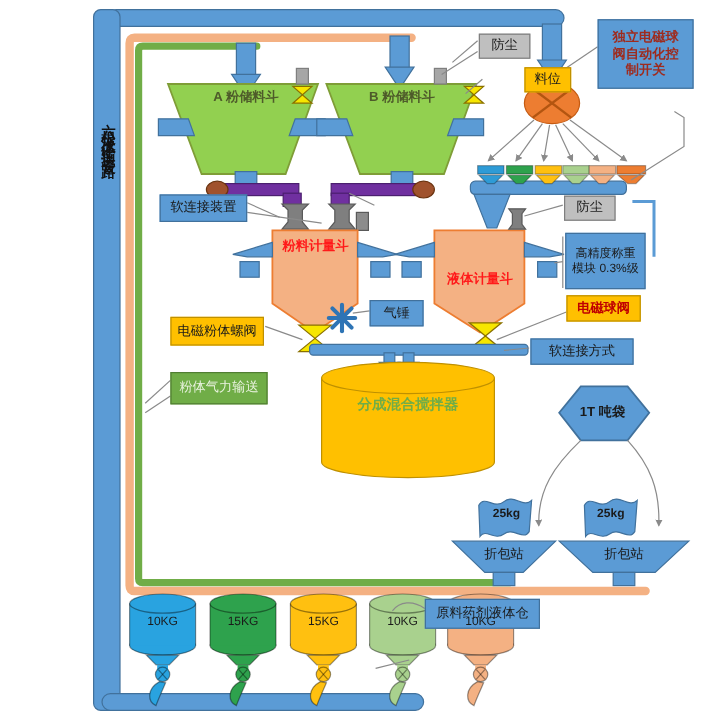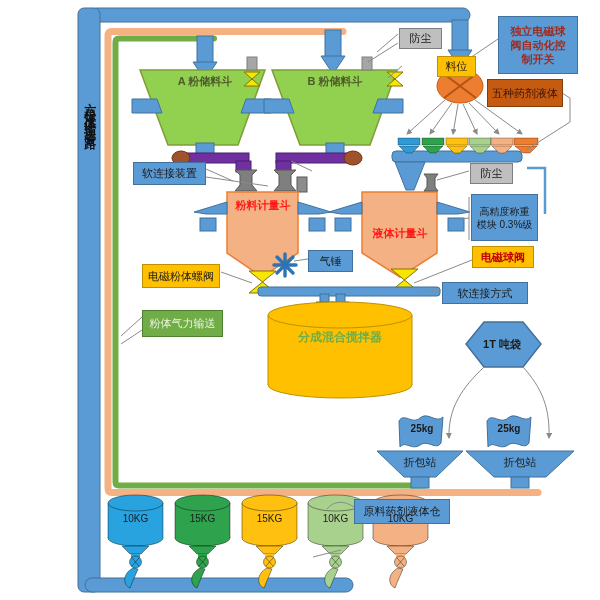--- a/index.html
+++ b/index.html
@@ -293,21 +293,20 @@
 </svg>
 
 <div class="lbl vertical plain" style="left:79px;top:28px;width:21px;height:170px;">六根液体输送管路</div>
 
 <div class="lbl plain olive-txt" style="left:290px;top:73px;width:90px;height:16px;">B 粉储料斗</div>
 <div class="lbl plain olive-txt" style="left:160px;top:73px;width:90px;height:16px;">A 粉储料斗</div>
 
 <div class="lbl box-gray" style="left:399px;top:28px;width:43px;height:21px;">防尘</div>
 <div class="lbl box-yellow" style="left:402px;top:56px;width:39px;height:21px;margin-left:35px;">料位</div>
 <div class="lbl box-blue" style="left:498px;top:16px;width:80px;height:58px;color:#9E2B1E;font-weight:bold;padding:2px 9px;">独立电磁球阀自动化控制开关</div>
-<div class="lbl box-orange" style="left:487px;top:79px;width:76px;height:28px;">五种药剂液体</div>
 
 <div class="lbl box-blue" style="left:133px;top:162px;width:73px;height:23px;">软连接装置</div>
 <div class="lbl box-gray" style="left:470px;top:163px;width:43px;height:21px;">防尘</div>
 
 <div class="lbl box-blue small" style="left:471px;top:194px;width:67px;height:47px;flex-direction:column;text-align:center;">
   <span>高精度称重</span>
   <span>模块 0.3%级</span>
 </div>
 
 <div class="lbl plain bright-red" style="left:228px;top:197px;width:70px;height:16px;">粉料计量斗</div>

